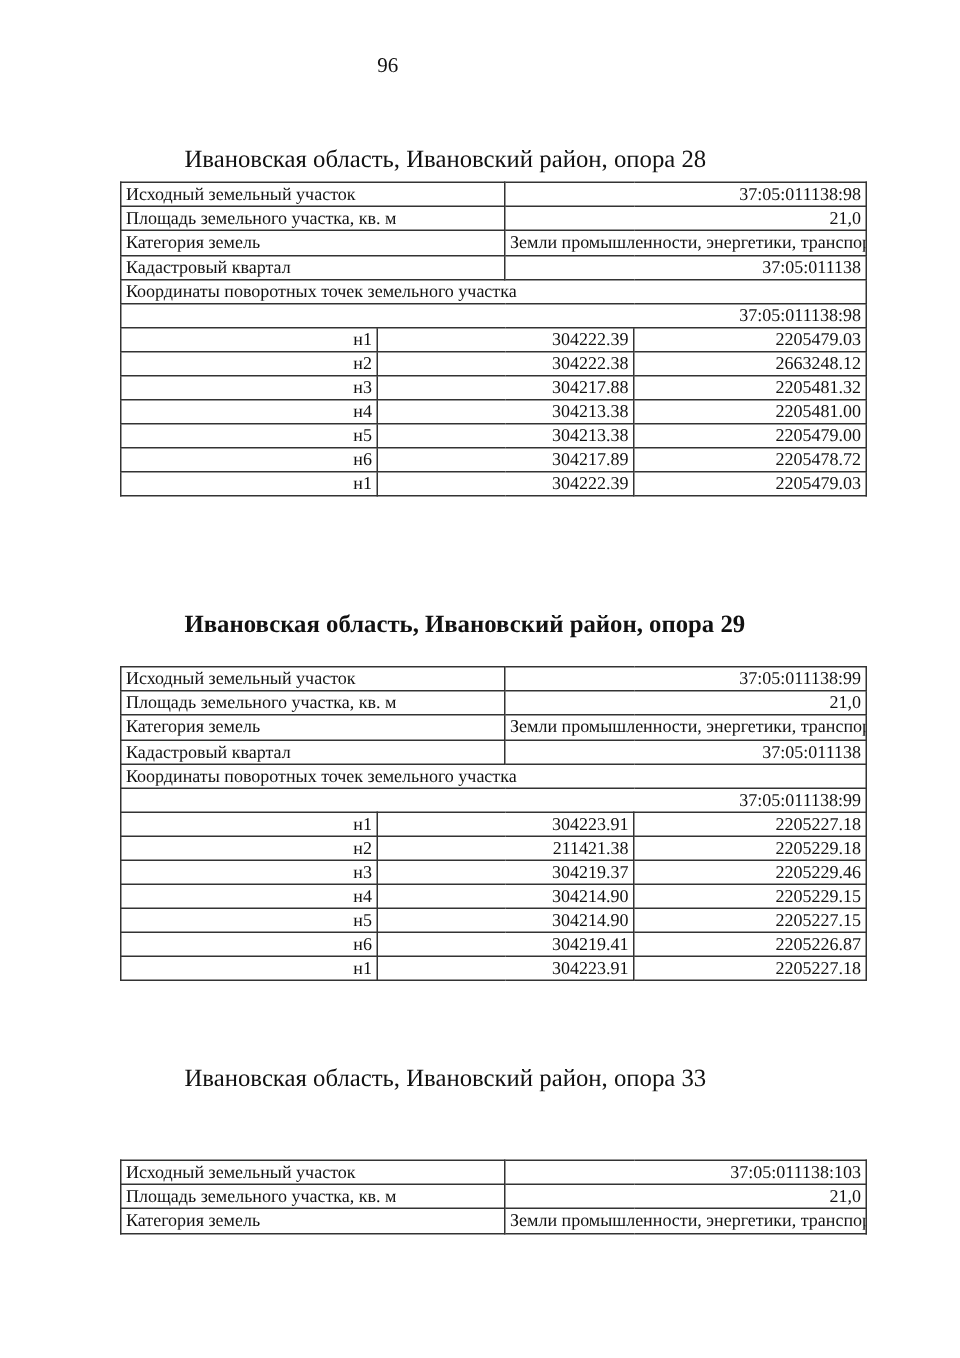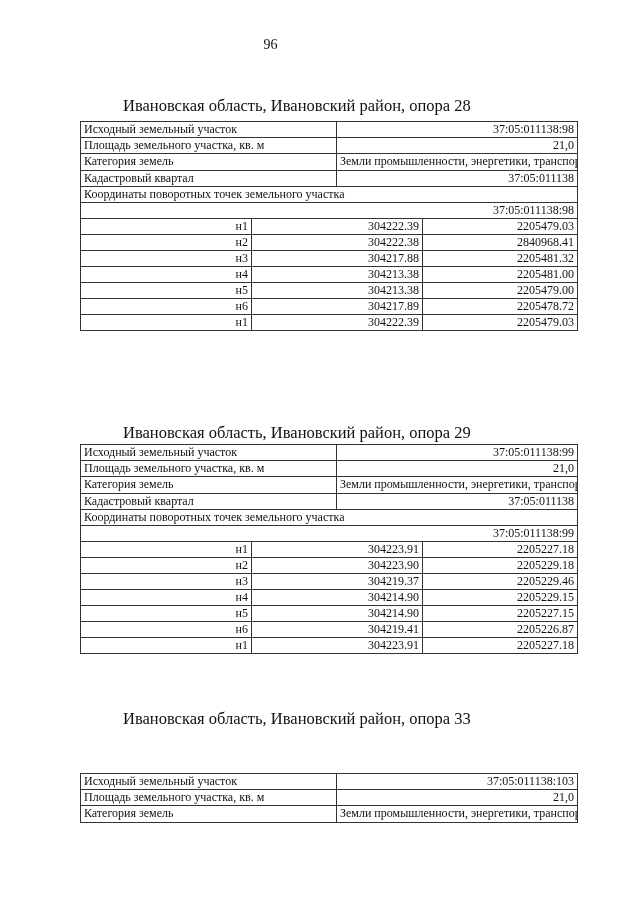--- a/index.html
+++ b/index.html
@@ -3,21 +3,20 @@
   <meta charset="utf-8">
   <style>
     html, body { margin: 0; padding: 0; background: #ffffff; }
     body {
       width: 640px; height: 905px; position: relative; overflow: hidden;
       font-family: "Liberation Serif", "DejaVu Serif", serif; color: #111;
     }
     .page-number {
       position: absolute; top: 37px; left: 0; width: 517px; text-align: center;
       font-size: 14px;
-      margin-left: 12px;
     }
     .section-heading {
       position: absolute; left: 123px; font-size: 16.5px; white-space: nowrap;
     }
     table.parcel {
       position: absolute; left: 80px; width: 497px;
       border-collapse: collapse; table-layout: fixed;
       font-size: 12px; line-height: 15px;
     }
     table.parcel td {
@@ -65,21 +64,21 @@
     <td colspan="4" class="c">37:05:011138:98</td>
   </tr>
   <tr>
         <td class="c">н1</td>
         <td colspan="2" class="c">304222.39</td>
         <td class="c">2205479.03</td>
       </tr>
   <tr>
         <td class="c">н2</td>
         <td colspan="2" class="c">304222.38</td>
-        <td class="c">2840968.41</td>
+        <td class="c">2663248.12</td>
       </tr>
   <tr>
         <td class="c">н3</td>
         <td colspan="2" class="c">304217.88</td>
         <td class="c">2205481.32</td>
       </tr>
   <tr>
         <td class="c">н4</td>
         <td colspan="2" class="c">304213.38</td>
         <td class="c">2205481.00</td>
@@ -95,21 +94,21 @@
         <td class="c">2205478.72</td>
       </tr>
   <tr>
         <td class="c">н1</td>
         <td colspan="2" class="c">304222.39</td>
         <td class="c">2205479.03</td>
       </tr>
 </tbody>
   </table>
 
-<div class="section-heading" style="top:423px;">Ивановская область, Ивановский район, опора 29</div>
+<div class="section-heading" style="top:406px;font-weight:bold;">Ивановская область, Ивановский район, опора 29</div>
 <table class="parcel" style="top:444px;">
   <colgroup>
       <col style="width:171px">
       <col style="width:85px">
       <col style="width:86px">
       <col style="width:155px">
     </colgroup>
   <tbody>
       <tr>
     <td colspan="2">Исходный земельный участок</td>
@@ -133,21 +132,21 @@
   <tr>
     <td colspan="4" class="c">37:05:011138:99</td>
   </tr>
   <tr>
         <td class="c">н1</td>
         <td colspan="2" class="c">304223.91</td>
         <td class="c">2205227.18</td>
       </tr>
   <tr>
         <td class="c">н2</td>
-        <td colspan="2" class="c">304223.90</td>
+        <td colspan="2" class="c">211421.38</td>
         <td class="c">2205229.18</td>
       </tr>
   <tr>
         <td class="c">н3</td>
         <td colspan="2" class="c">304219.37</td>
         <td class="c">2205229.46</td>
       </tr>
   <tr>
         <td class="c">н4</td>
         <td colspan="2" class="c">304214.90</td>

